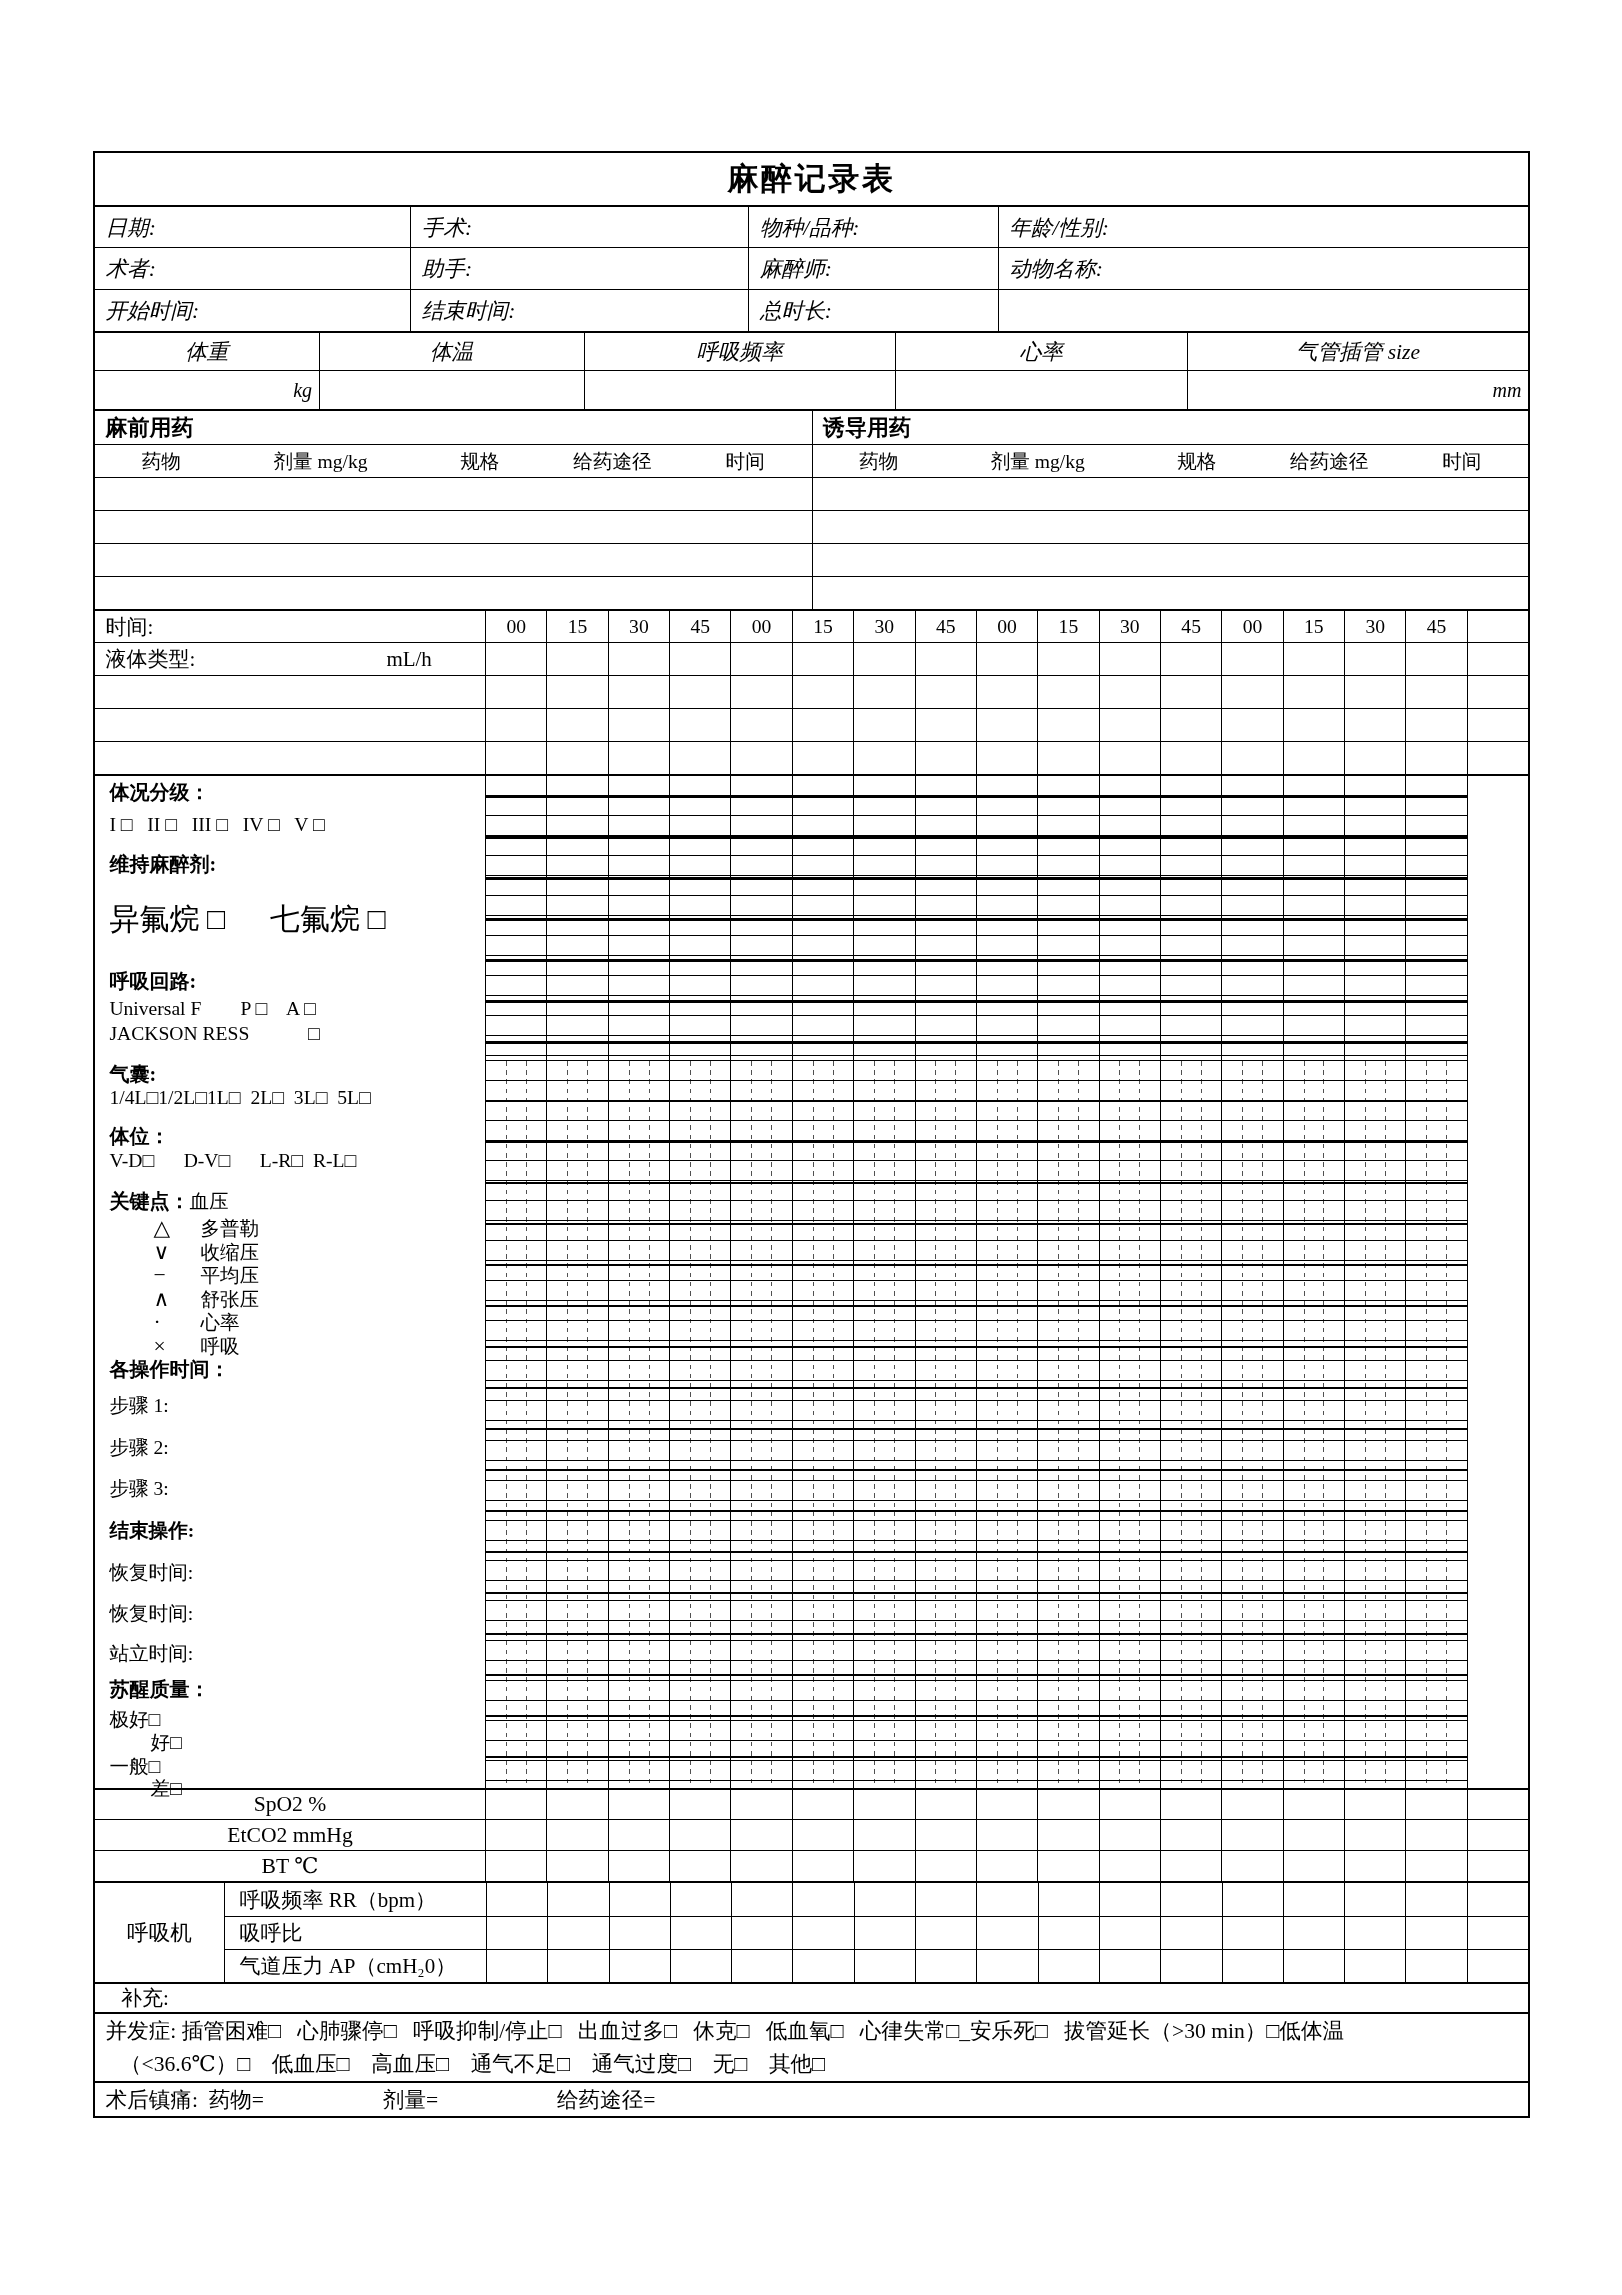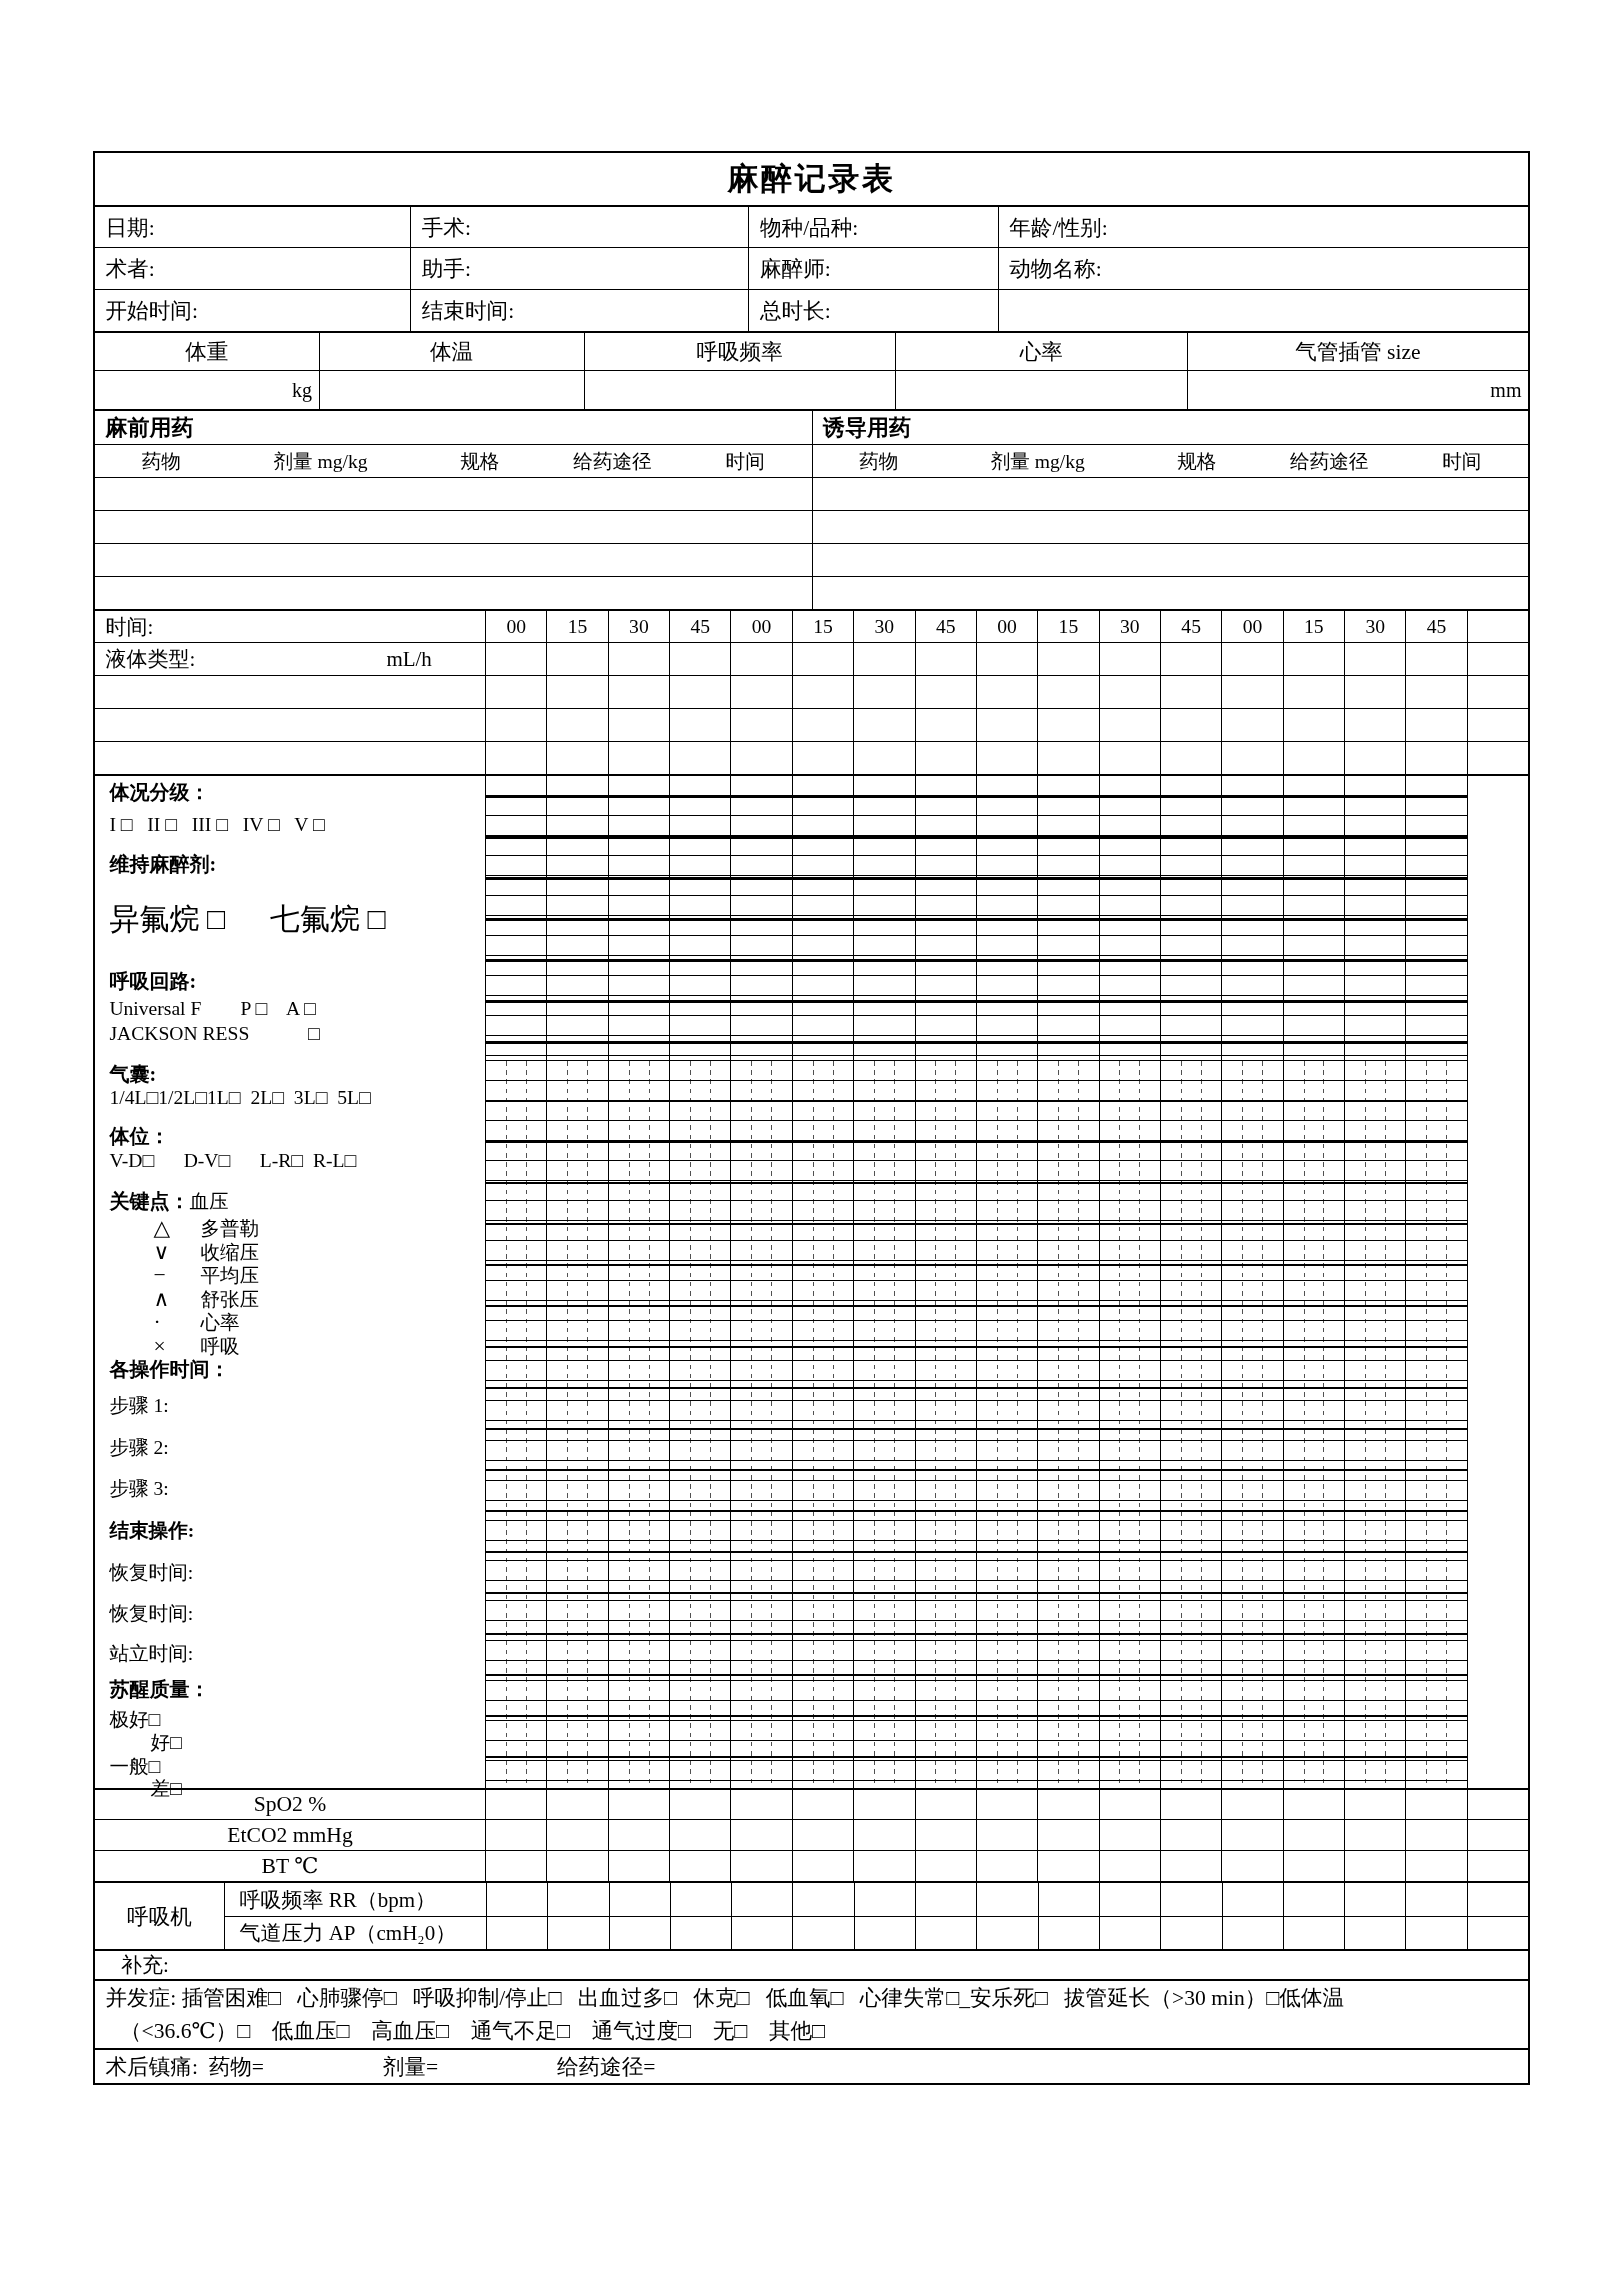--- a/index.html
+++ b/index.html
@@ -3,21 +3,21 @@
 <meta charset="utf-8">
 <style>
   html,body{margin:0;padding:0;background:#fff;}
   body{width:1623px;height:2295px;position:relative;color:#000;
        font-family:"Liberation Serif","DejaVu Serif",serif;}
   *{box-sizing:border-box;}
   .form{position:absolute;left:93px;top:151px;width:1437px;border:2.6px solid #000;background:#fff;}
   .row{display:flex;border-top:1.3px solid #000;align-items:stretch;}
   .row.first{border-top:none;}
   .bt3{border-top:2px solid #000;}
-  .cell{display:flex;align-items:center;border-left:1.3px solid #000;}
+  .cell{display:flex;align-items:center;border-left:1.3px solid #000;font-style:italic;}
   .cell:first-child{border-left:none;}
   .pre{white-space:pre;}
 
   .title-row{height:52px;justify-content:center;align-items:center;display:flex;}
   .title{font-size:31px;font-weight:bold;letter-spacing:2.6px;}
 
   .info-row{height:42px;}
   .info-cell{font-size:21.6px;padding-left:10.5px;}
   .info-cell:nth-child(1){width:22%;}
   .info-cell:nth-child(2){width:23.6%;text-align:center;}
@@ -554,20 +554,40 @@
           <div class="gcell"></div>
           <div class="gcell"></div>
           <div class="gcell"></div>
           <div class="gcell"></div>
           <div class="gcell"></div>
           <div class="gcell"></div>
           <div class="gcell"></div>
           <div class="gcell"></div>
       </div>
       <div class="vent-sub">
+        <div class="vent-sub-label">吸呼比</div>
+        <div class="gcell"></div>
+          <div class="gcell"></div>
+          <div class="gcell"></div>
+          <div class="gcell"></div>
+          <div class="gcell"></div>
+          <div class="gcell"></div>
+          <div class="gcell"></div>
+          <div class="gcell"></div>
+          <div class="gcell"></div>
+          <div class="gcell"></div>
+          <div class="gcell"></div>
+          <div class="gcell"></div>
+          <div class="gcell"></div>
+          <div class="gcell"></div>
+          <div class="gcell"></div>
+          <div class="gcell"></div>
+          <div class="gcell"></div>
+      </div>
+      <div class="vent-sub">
         <div class="vent-sub-label">气道压力 AP（cmH₂0）</div>
         <div class="gcell"></div>
           <div class="gcell"></div>
           <div class="gcell"></div>
           <div class="gcell"></div>
           <div class="gcell"></div>
           <div class="gcell"></div>
           <div class="gcell"></div>
           <div class="gcell"></div>
           <div class="gcell"></div>

